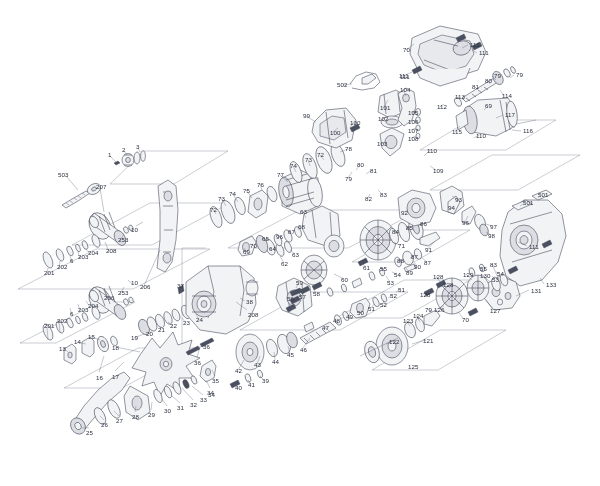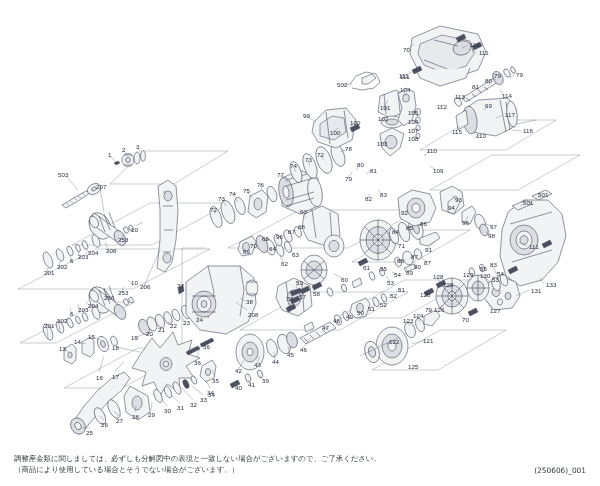--- a/index.html
+++ b/index.html
@@ -757,19 +757,14 @@
       <div class="callout" style="left: 497px; top: 271px;">54</div>
       <div class="callout" style="left: 480px; top: 266px;">55</div>
       <div class="callout" style="left: 398px; top: 287px;">51</div>
       <div class="callout" style="left: 390px; top: 293px;">52</div>
       <div class="callout" style="left: 235px; top: 385px;">40</div>
       <div class="callout" style="left: 248px; top: 382px;">41</div>
       <div class="callout" style="left: 262px; top: 378px;">39</div>
       <div class="callout" style="left: 208px; top: 392px;">34</div>
     </div>
 
-  <div id="footer">
-    <div class="footer-note" id="footer-note-1">調整座金類に関しましては、必ずしも分解図中の表現と一致しない場合がございますので、ご了承ください。</div>
-    <div class="footer-note" id="footer-note-2">（商品により使用している場合とそうでない場合がございます。）</div>
-    <div id="footer-code">(250606)_001</div>
-  </div>
 
 </div>
 
 </body></html>

